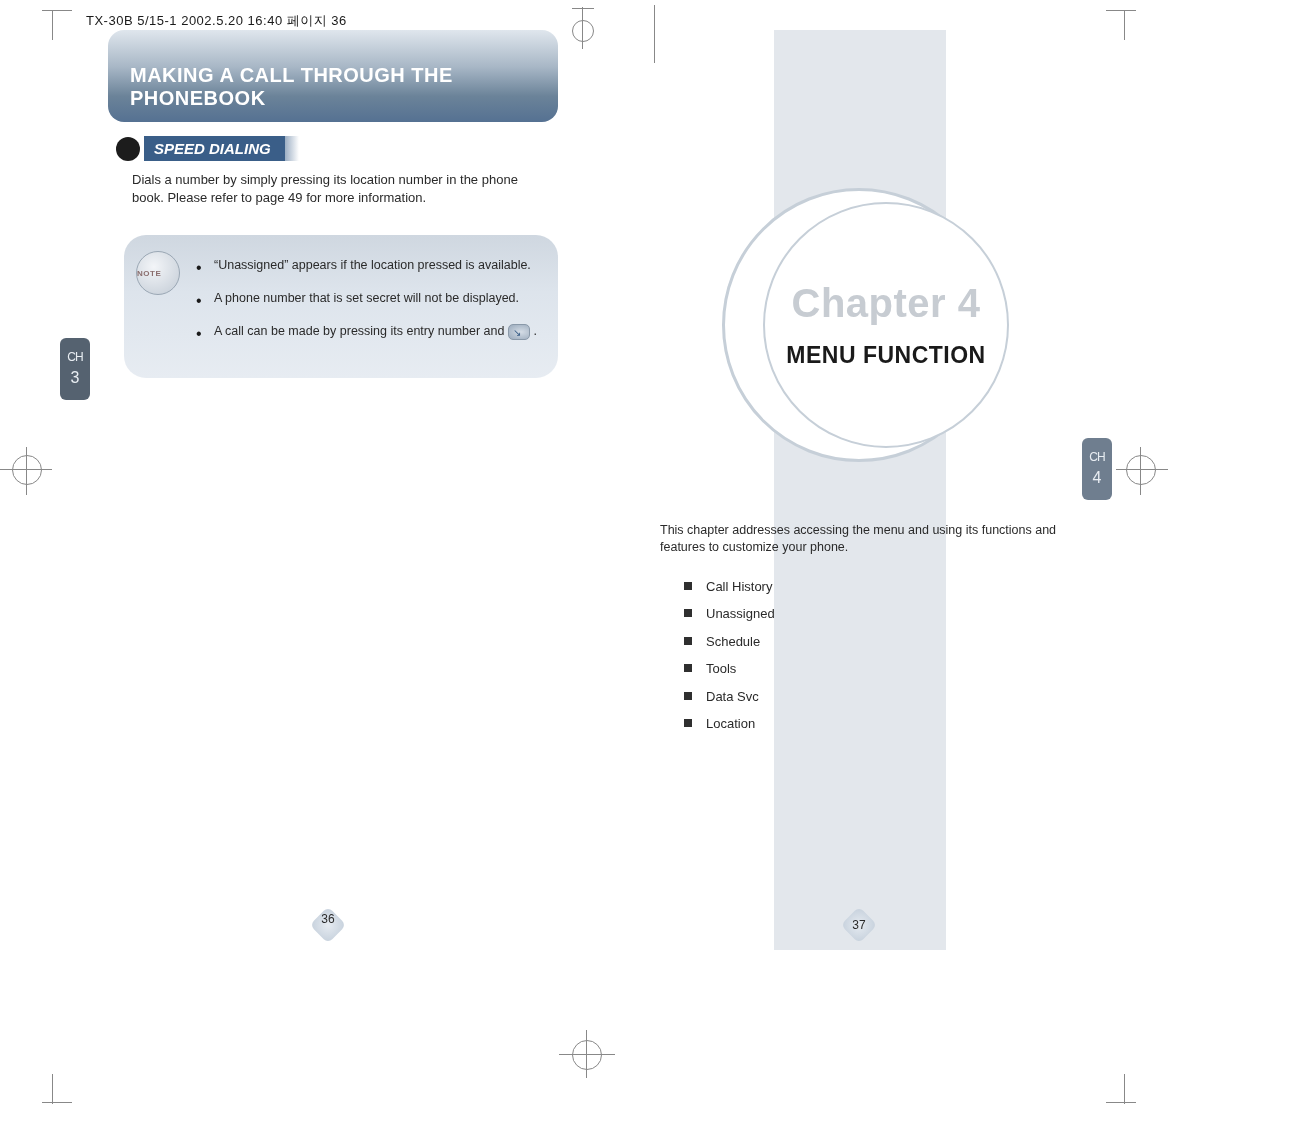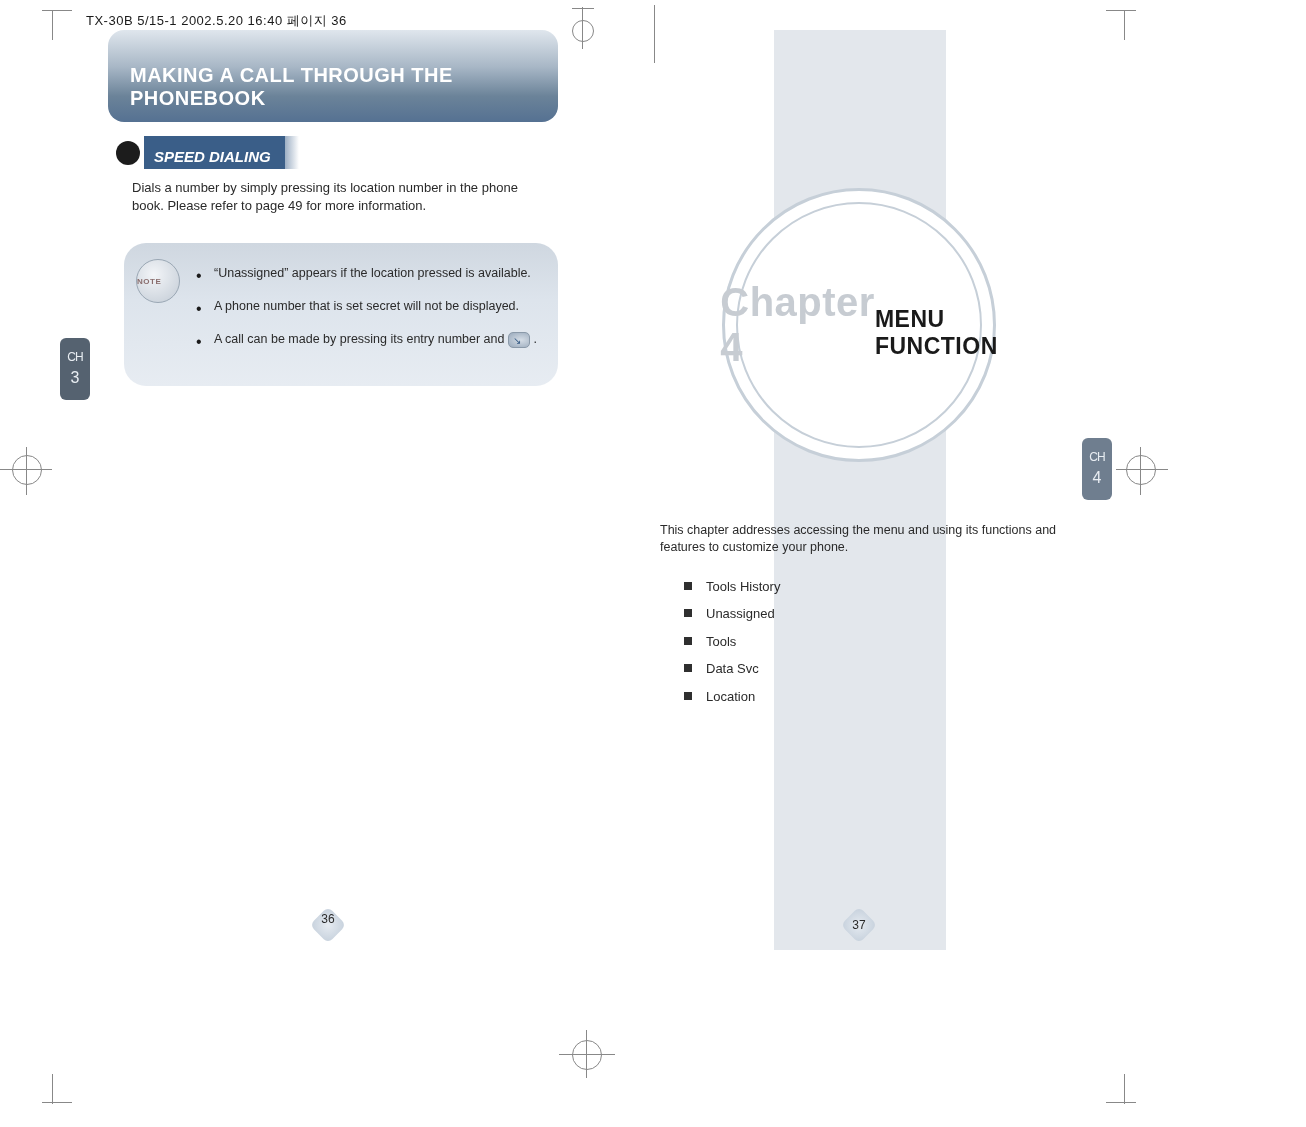--- a/index.html
+++ b/index.html
@@ -83,21 +83,21 @@
       width: 24px; height: 24px; border-radius: 50%;
       background: #1c1c1c;
       margin-left: 8px; margin-right: 4px;
     }
     .speed-label {
       background: #3a5e88;
       color: #fff;
       font-style: italic;
       font-weight: bold;
       font-size: 15px;
-      padding: 12px 14px 4px 10px;
+      padding: 4px 14px 4px 10px;
       position: relative;
     }
     .speed-label::after {
       content: "";
       position: absolute; right: -14px; top: 0; bottom: 0; width: 28px;
       background: linear-gradient(to right, #3a5e88, rgba(58,94,136,0));
     }
     .body-text {
       margin: 10px 0 0 24px;
       font-size: 13px;
@@ -180,26 +180,26 @@
       position: absolute;
       top: 188px; left: 722px;
       width: 274px; height: 274px;
       border: 3px solid #c6cfd8;
       border-radius: 50%;
       z-index: 1;
       background: #fff;
     }
     .circle-inner {
       position: absolute;
-      top: 202px; left: 736px;
+      top: 202px; left: 763px;
       width: 246px; height: 246px;
       border: 2px solid #c6cfd8;
       border-radius: 50%;
       z-index: 2;
-      display: flex; 
+      display: flex; flex-direction: column;
       align-items: center; justify-content: center;
       background: #fff;
     }
     .chapter-title {
       font-size: 40px; font-weight: bold;
       color: #c7ccd2;
       letter-spacing: 0.5px;
     }
     .menu-func {
       margin-top: 16px;
@@ -327,22 +327,23 @@
 
 <div class="circle-outer"></div>
 <div class="circle-inner">
   <div class="chapter-title">Chapter 4</div>
   <div class="menu-func">MENU FUNCTION</div>
 </div>
 
 <div class="right-body">
   <div>This chapter addresses accessing the menu and using its functions and features to customize your phone.</div>
   <ul class="features-list">
-    <li>Tools History</li>
+    <li>Call History</li>
     <li>Unassigned</li>
+    <li>Schedule</li>
     <li>Tools</li>
     <li>Data Svc</li>
     <li>Location</li>
   </ul>
 </div>
 
 <div class="side-tab-right">
   <div class="ch">CH</div>
   <div class="num">4</div>
 </div>

